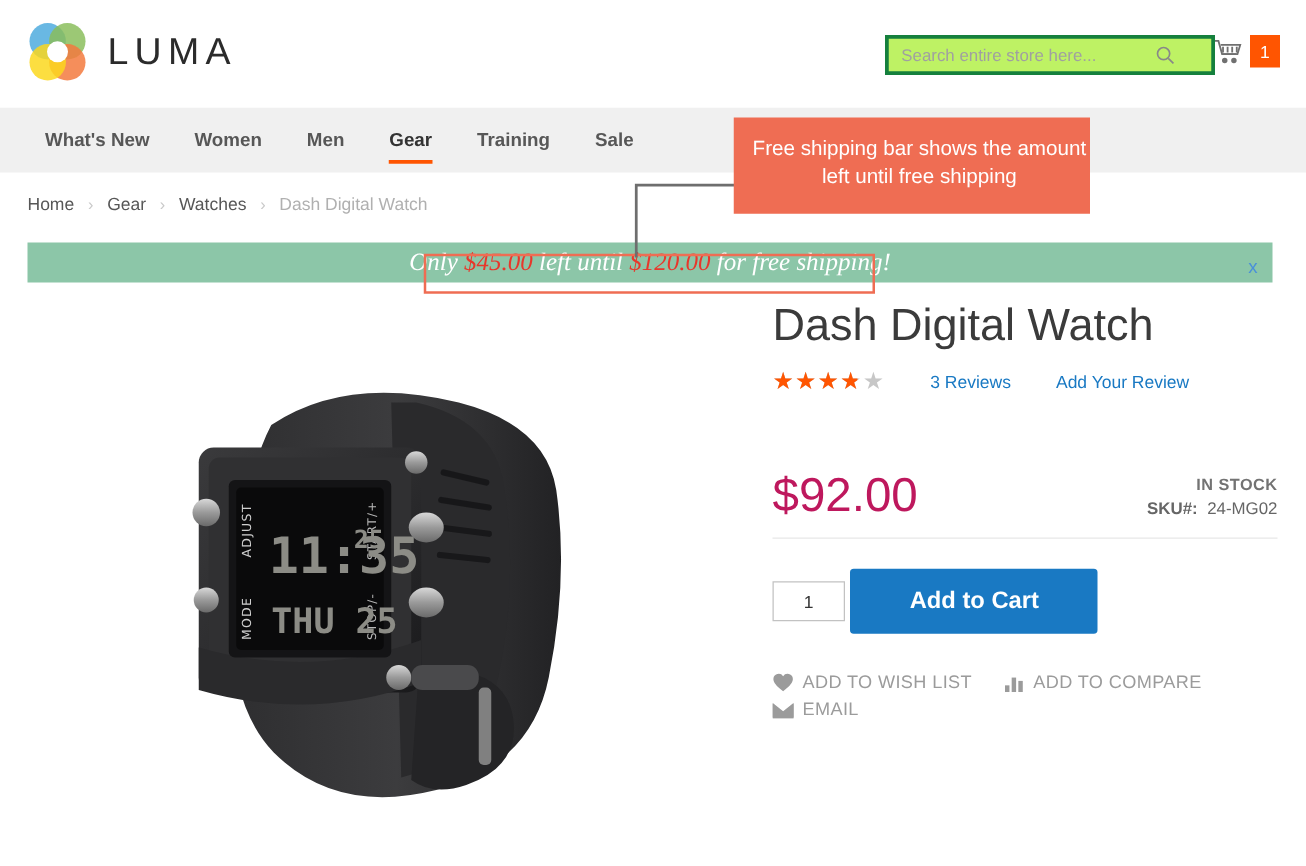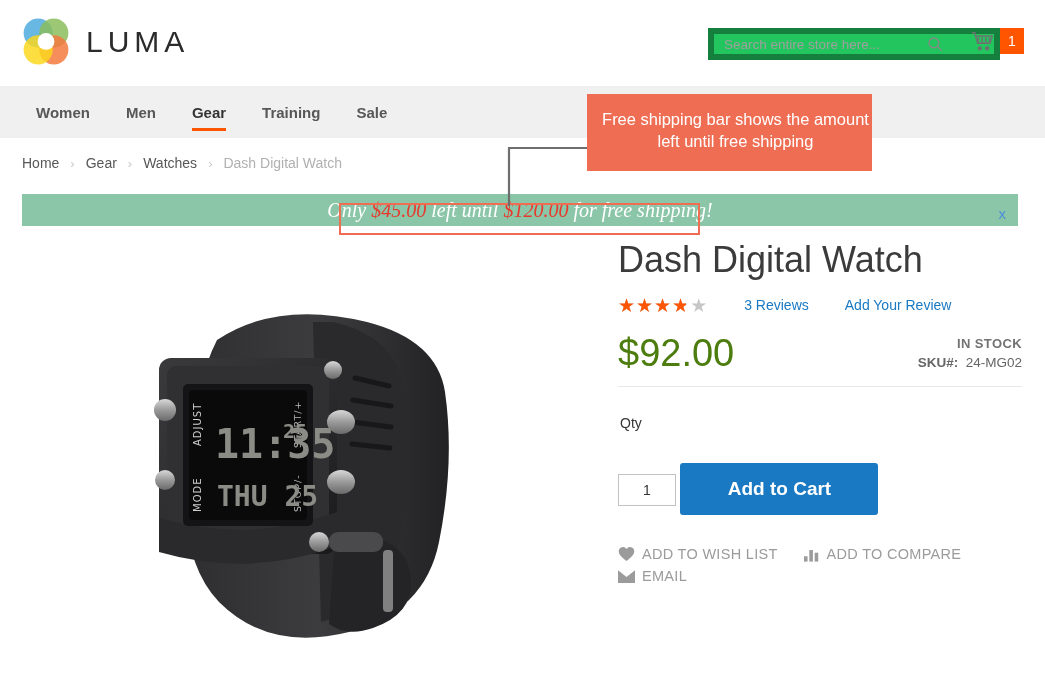--- a/index.html
+++ b/index.html
@@ -34,24 +34,24 @@
     letter-spacing: 5px;
     color: #2b2b2b;
     margin-left: 12px;
     font-weight: 400;
   }
 
   .search-box {
     position: absolute;
     left: 708px;
     top: 28px;
-    width: 292px;
+    width: 264px;
     height: 32px;
-    border: 6px solid #15803d;
-    background: #22c55e;
+    border: 3px solid #15803d;
+    background: #bef264;
     display: flex;
     align-items: center;
   }
   .search-input {
     border: none;
     outline: none;
     background: transparent;
     font-family: "Liberation Sans", sans-serif;
     font-size: 13.5px;
     color: #575757;
@@ -245,22 +245,23 @@
   .price-row {
     display: flex;
     align-items: flex-end;
     justify-content: space-between;
     padding-bottom: 12px;
     border-bottom: 1px solid #e8e8e8;
   }
   .price {
     font-size: 38px;
     font-weight: 400;
-    color: #4d7c0f;
+    color: #be185d;
     line-height: 42px;
+    margin-top: 44px;
   }
   .stock-block { text-align: right; padding-bottom: 4px; }
   .stock {
     font-size: 13px;
     font-weight: bold;
     color: #737373;
     letter-spacing: 0.4px;
   }
   .sku { font-size: 13.5px; color: #666666; margin-top: 4px; }
   .sku-label { font-weight: bold; }
@@ -348,20 +349,21 @@
       <line x1="17" y1="8" x2="17" y2="13"></line>
       <line x1="21" y1="8" x2="21" y2="13"></line>
       <circle cx="10.5" cy="20" r="1.6" fill="currentColor"></circle>
       <circle cx="18.5" cy="20" r="1.6" fill="currentColor"></circle>
     </svg>
     <span class="cart-badge">1</span>
   </div>
 </div>
 
 <div class="nav">
+  <div class="nav-item">What's New</div>
   <div class="nav-item">Women</div>
   <div class="nav-item">Men</div>
   <div class="nav-item active">Gear</div>
   <div class="nav-item">Training</div>
   <div class="nav-item">Sale</div>
 </div>
 
 <div class="breadcrumb">
   <span class="crumb">Home</span>
   <span class="crumb-sep">›</span>
@@ -464,21 +466,20 @@
     <div class="price">$92.00</div>
     <div class="stock-block">
       <div class="stock">IN STOCK</div>
       <div class="sku">
         <span class="sku-label">SKU#:</span>
         &nbsp;<span>24-MG02</span>
       </div>
     </div>
   </div>
 
-  <div class="qty-label">Qty</div>
   <input class="qty-input" type="text" value="1" style="">
 
   <button class="add-to-cart">Add to Cart</button>
 
   <div class="extra-links">
     <div class="extra-link">
       <span class="ei">
         <svg width="17" height="16" viewBox="0 0 24 22" fill="#9b9b9b">
           <path d="M12 21 C4 14.5 1 11 1 7 A6 6 0 0 1 12 4 A6 6 0 0 1 23 7 C23 11 20 14.5 12 21 Z"></path>
         </svg>

